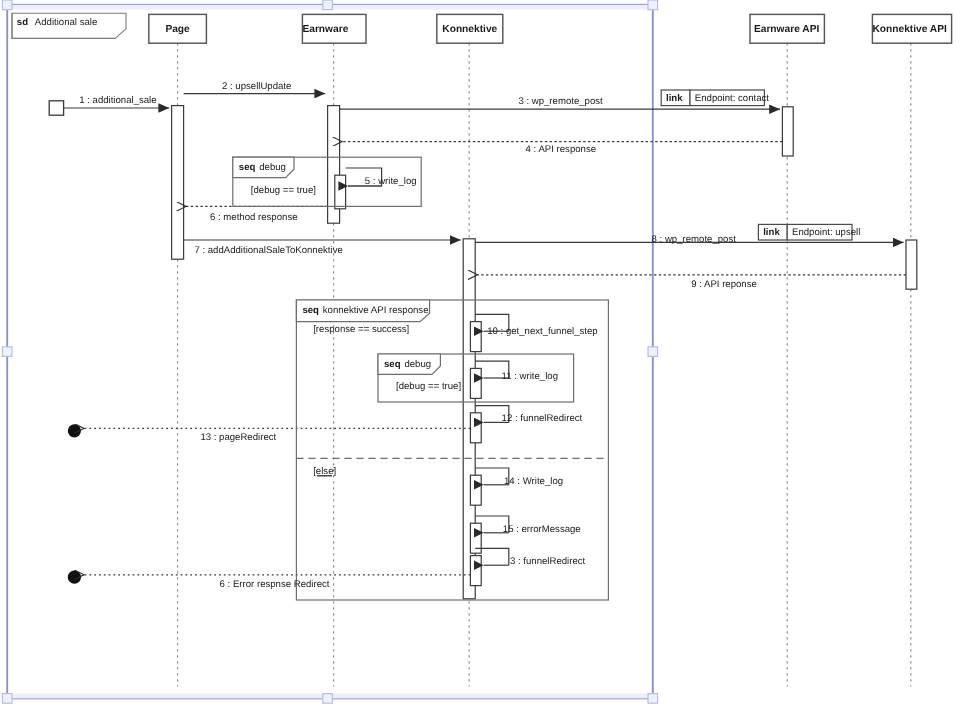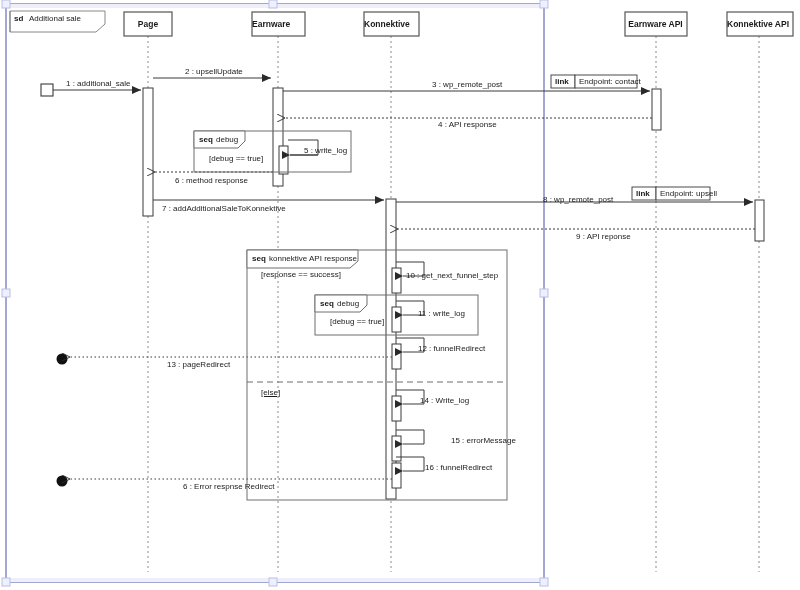--- a/index.html
+++ b/index.html
@@ -198,40 +198,40 @@
       <rect x="632" y="187" width="24" height="13" fill="#ffffff" stroke="#4a4a4a" stroke-width="1"></rect>
       <rect x="656" y="187" width="54" height="13" fill="#ffffff" stroke="#4a4a4a" stroke-width="1"></rect>
     </g>
   </svg>
 
   <div class="lbl frame-kind" style="left:14px; top:14px;">sd</div>
   <div class="lbl" style="left:29px; top:14px;">Additional sale</div>
 
   <div class="lbl lifeline-name" style="left:124px; top:19px; width:48px;text-align:center;">Page</div>
   <div class="lbl lifeline-name" style="left:252px; top:19px; width:37px;">Earnware</div>
-  <div class="lbl lifeline-name" style="left:364px; top:19px; width:36px;">Konnektive</div>
+  <div class="lbl lifeline-name" style="left:364px; top:19px; width:55px;">Konnektive</div>
   <div class="lbl lifeline-name" style="left:625px; top:19px; width:61px;">Earnware API</div>
   <div class="lbl lifeline-name" style="left:727px; top:19px; width:60px;">Konnektive API</div>
 
   <div class="lbl msg-label" style="left:66px; top:79px;">1 : additional_sale</div>
   <div class="lbl msg-label" style="left:185px; top:67px;">2 : upsellUpdate</div>
   <div class="lbl msg-label" style="left:432px; top:80px;">3 : wp_remote_post</div>
   <div class="lbl msg-label" style="left:438px; top:120px;">4 : API response</div>
   <div class="lbl msg-label" style="left:304px; top:146px;">5 : write_log</div>
   <div class="lbl msg-label" style="left:175px; top:176px;">6 : method response</div>
   <div class="lbl msg-label" style="left:162px; top:204px;">7 : addAdditionalSaleToKonnektive</div>
   <div class="lbl msg-label" style="left:543px; top:195px;">8 : wp_remote_post</div>
   <div class="lbl msg-label" style="left:545px; top:232px;padding-left:31px;">9 : API reponse</div>
   <div class="lbl msg-label" style="left:406px; top:271px;">10 : get_next_funnel_step</div>
   <div class="lbl msg-label" style="left:418px; top:309px;">11 : write_log</div>
   <div class="lbl msg-label" style="left:418px; top:344px;">12 : funnelRedirect</div>
   <div class="lbl msg-label" style="left:167px; top:360px;">13 : pageRedirect</div>
   <div class="lbl msg-label" style="left:420px; top:396px;">14 : Write_log</div>
-  <div class="lbl msg-label" style="left:419px; top:436px;margin-left:32px;">15 : errorMessage</div>
-  <div class="lbl msg-label" style="left:425px; top:463px;">16 : funnelRedirect</div>
+  <div class="lbl msg-label" style="left:419px; top:436px;">15 : errorMessage</div>
+  <div class="lbl msg-label" style="left:425px; top:463px;">3 : funnelRedirect</div>
   <div class="lbl msg-label" style="left:183px; top:482px;">6 : Error respnse Redirect</div>
 
   <div class="lbl link-kind" style="left:555px; top:77px;">link</div>
   <div class="lbl" style="left:579px; top:77px;">Endpoint: contact</div>
   <div class="lbl link-kind" style="left:636px; top:189px;">link</div>
   <div class="lbl" style="left:660px; top:189px;">Endpoint: upsell</div>
 
   <div class="lbl frame-kind" style="left:199px; top:135px;">seq</div>
   <div class="lbl" style="left:216px; top:135px;">debug</div>
   <div class="lbl guard" style="left:209px; top:154px;">[debug == true]</div>

